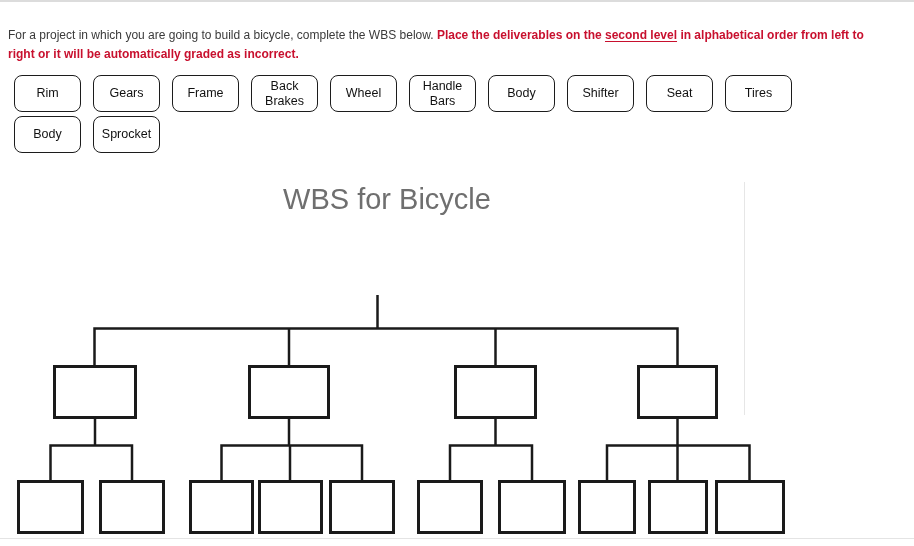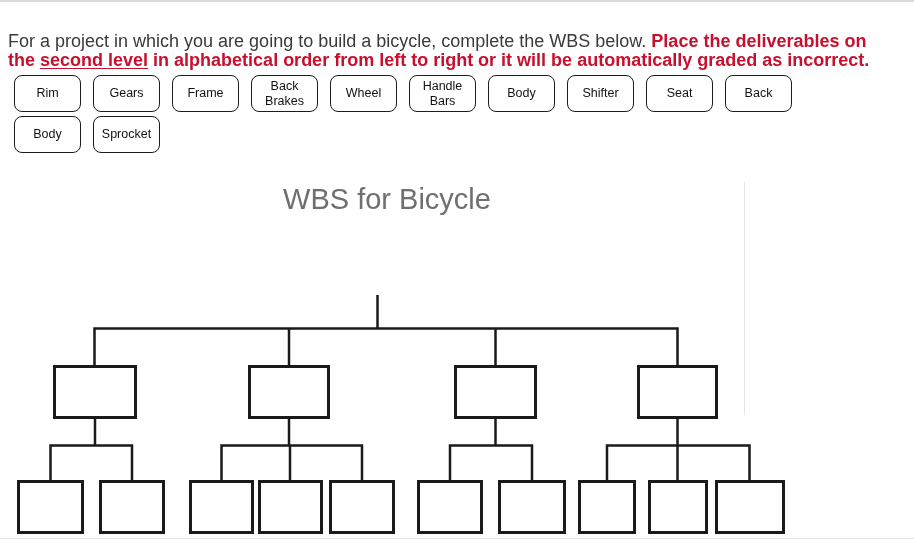--- a/index.html
+++ b/index.html
@@ -4,21 +4,21 @@
 <style>
   html,body{margin:0;padding:0;background:#ffffff;}
   body{font-family:"Liberation Sans","DejaVu Sans",sans-serif;}
   .page{
     position:relative;width:914px;height:546px;background:#fff;overflow:hidden;
     border-top:2px solid #dcdcdc;
   }
   
   .instructions{
     position:absolute;left:8px;top:12px;width:876px;
-    font-size:18px;line-height:19px;color:#3a3a3a;
+    font-size:12px;line-height:19px;color:#3a3a3a;
   }
   .instructions .warning{color:var(--accent-red,#c8102e);font-weight:bold;}
   .instructions .warning u{text-underline-offset:2px;}
   
   .chip-tray{
     position:absolute;left:14px;top:73px;width:800px;
     display:flex;flex-wrap:wrap;column-gap:12px;row-gap:4px;align-content:flex-start;
   }
   .chip{
     box-sizing:border-box;width:67px;height:37px;
@@ -73,21 +73,21 @@
   <div class="chip-tray">
     <div class="chip">Rim</div>
     <div class="chip">Gears</div>
     <div class="chip">Frame</div>
     <div class="chip">Back Brakes</div>
     <div class="chip">Wheel</div>
     <div class="chip">Handle Bars</div>
     <div class="chip">Body</div>
     <div class="chip">Shifter</div>
     <div class="chip">Seat</div>
-    <div class="chip">Back</div>
+    <div class="chip">Tires</div>
     <div class="chip">Body</div>
     <div class="chip">Sprocket</div>
   </div>
 
   <div class="diagram-title">WBS for Bicycle</div>
 
   <svg class="connectors" viewBox="0 0 914 546" xmlns="http://www.w3.org/2000/svg">
     <g stroke="#1a1a1a" stroke-width="2.5" fill="none">
 
       <path d="M377.5 293 V326.5"></path>

